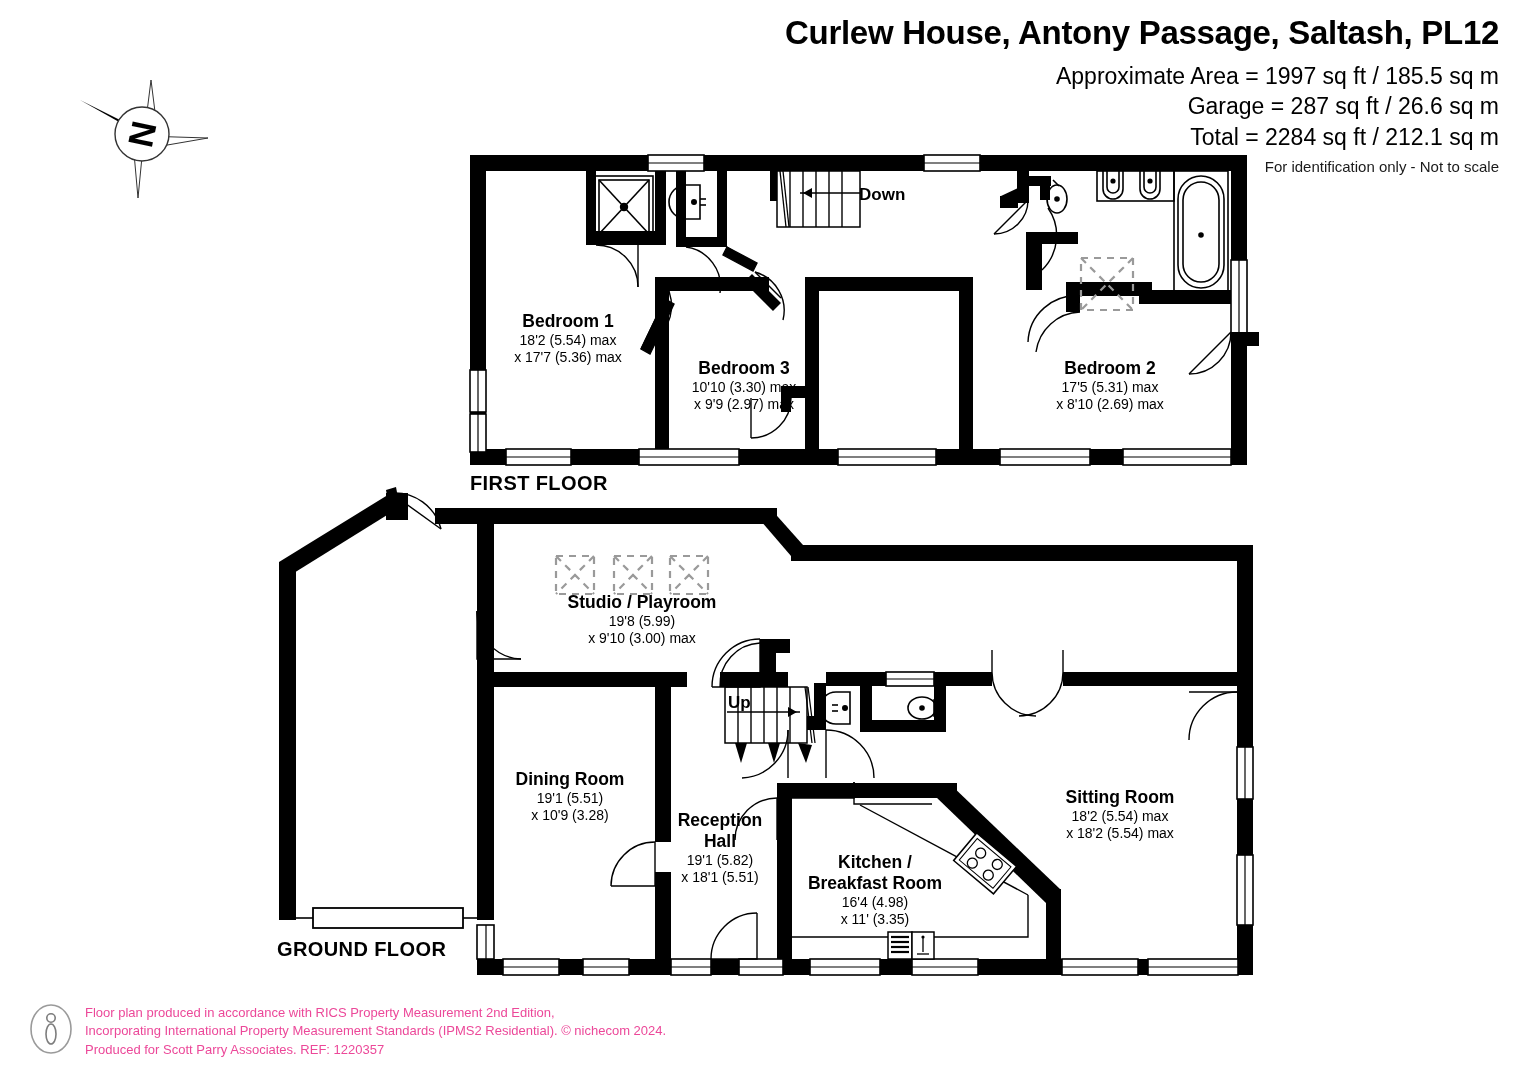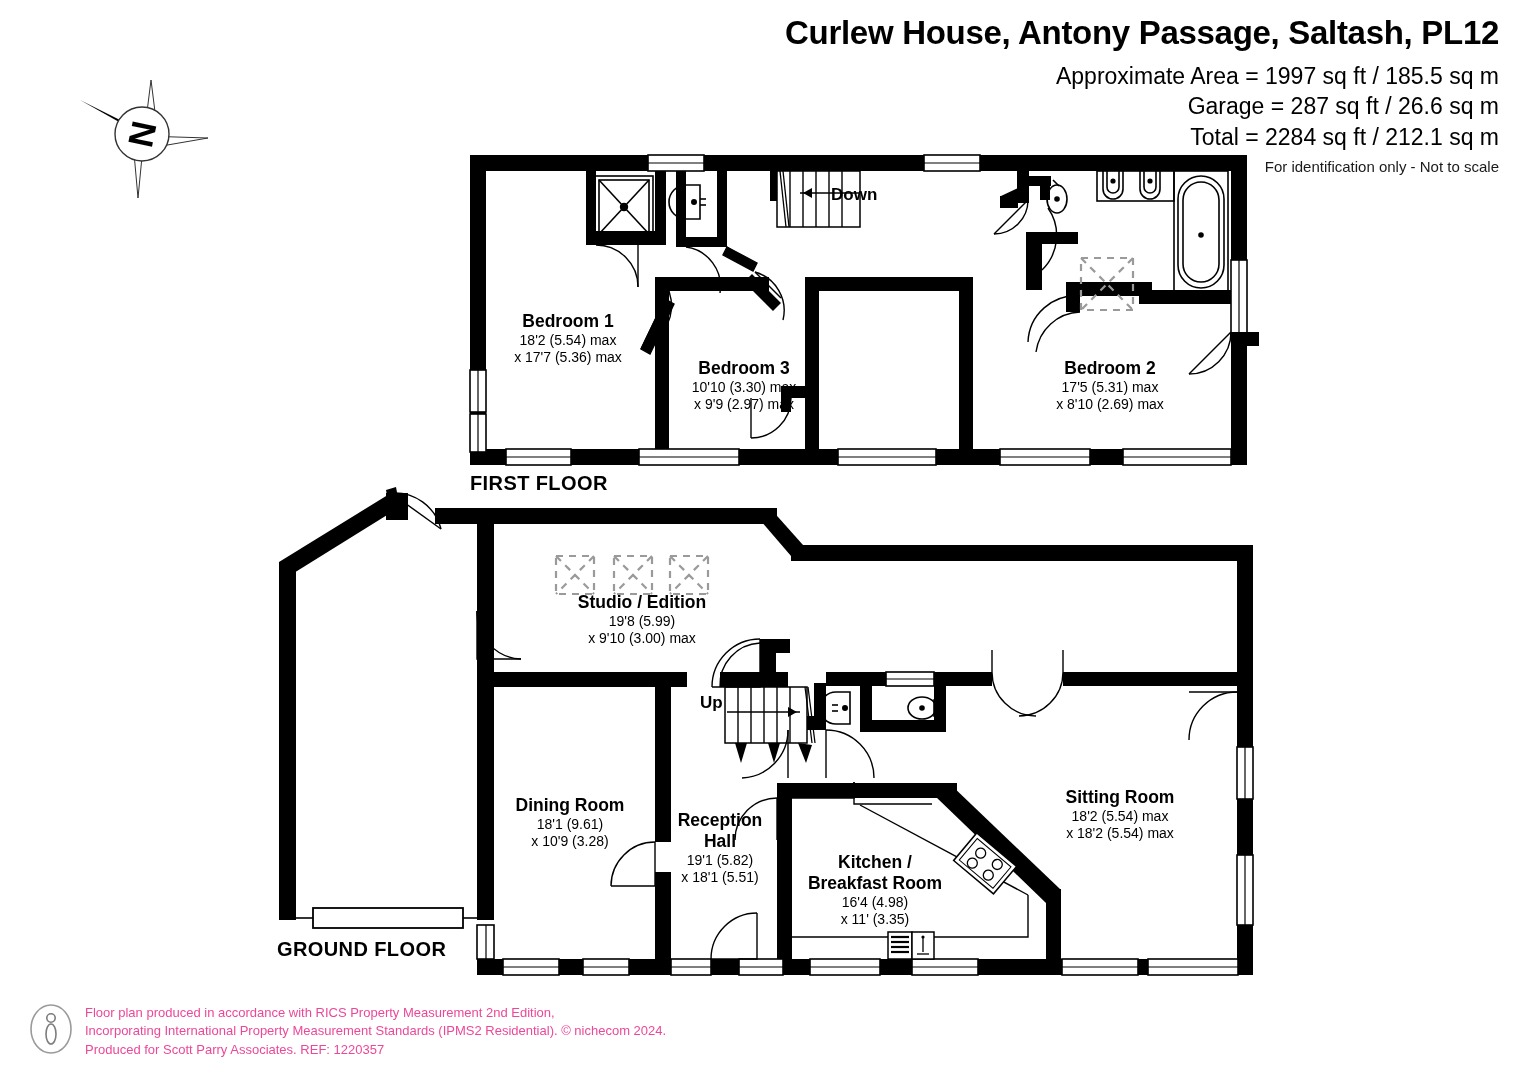--- a/index.html
+++ b/index.html
@@ -16,21 +16,21 @@
   .plan{position:absolute;left:0;top:0;}
 
   .floorlabel{position:absolute;font-size:20px;font-weight:bold;letter-spacing:0.4px;}
   #first-floor-label{left:470px;top:472px;}
   #ground-floor-label{left:277px;top:938px;}
 
   .rlbl{position:absolute;text-align:center;line-height:1.2;}
   .rlbl .nm{font-weight:bold;font-size:17.5px;white-space:nowrap;}
   .rlbl .dm{font-size:14px;white-space:nowrap;}
 
-  .dirlbl{position:absolute;font-size:17px;font-weight:bold;}
+  .dirlbl{position:absolute;font-size:17px;font-weight:bold;padding-left:28px;}
 
   .footer{position:absolute;left:30px;top:1004px;display:flex;align-items:flex-start;gap:13px;}
   .footer .ftext{font-size:13px;line-height:1.42;color:#ec4899;}
   .footer .fline{white-space:nowrap;}
 </style>
 </head>
 <body>
 
 <div id="root">
 
@@ -449,29 +449,29 @@
   </div>
 
 
   <div class="rlbl" style="left:970px;top:358px;width:280px;">
     <div class="nm">Bedroom 2</div>
     <div class="dm">17'5 (5.31) max</div>
     <div class="dm">x 8'10 (2.69) max</div>
   </div>
 
   <div class="rlbl" style="left:477px;top:592px;width:330px;">
-    <div class="nm">Studio / Edition</div>
+    <div class="nm">Studio / Playroom</div>
     <div class="dm">19'8 (5.99)</div>
     <div class="dm">x 9'10 (3.00) max</div>
   </div>
 
 
-  <div class="rlbl" style="left:440px;top:795px;width:260px;">
+  <div class="rlbl" style="left:440px;top:769px;width:260px;">
     <div class="nm">Dining Room</div>
-    <div class="dm">18'1 (9.61)</div>
+    <div class="dm">19'1 (5.51)</div>
     <div class="dm">x 10'9 (3.28)</div>
   </div>
 
   <div class="rlbl" style="left:600px;top:810px;width:240px;">
     <div class="nm">Reception</div>
     <div class="nm">Hall</div>
     <div class="dm">19'1 (5.82)</div>
     <div class="dm">x 18'1 (5.51)</div>
   </div>
 

